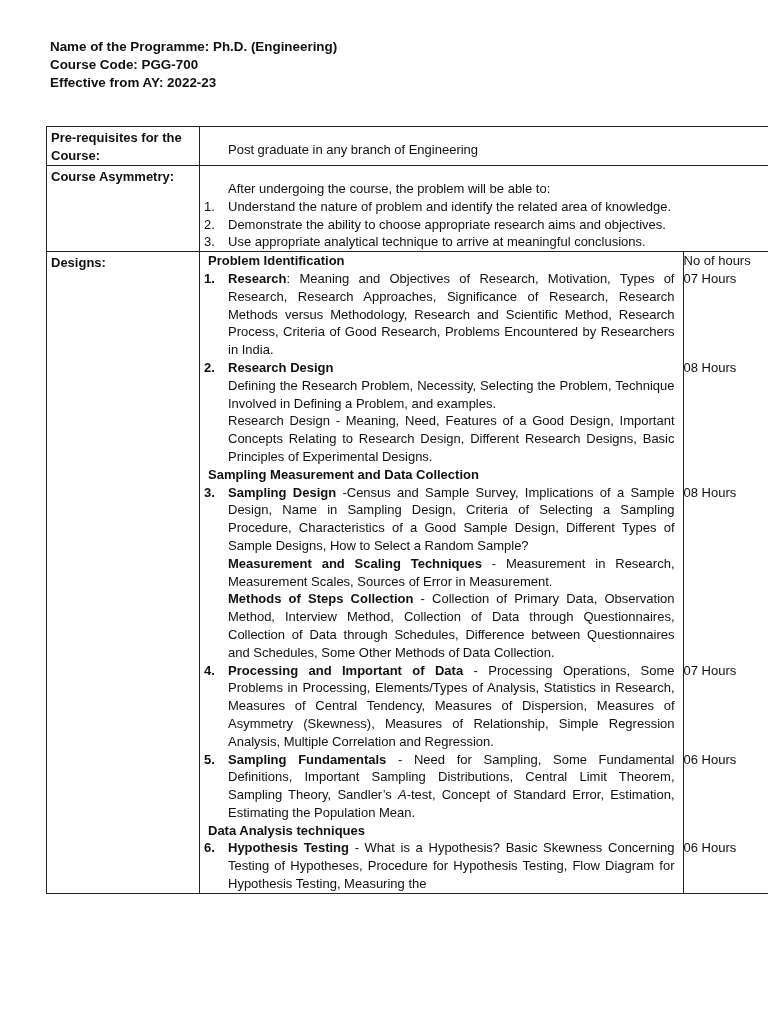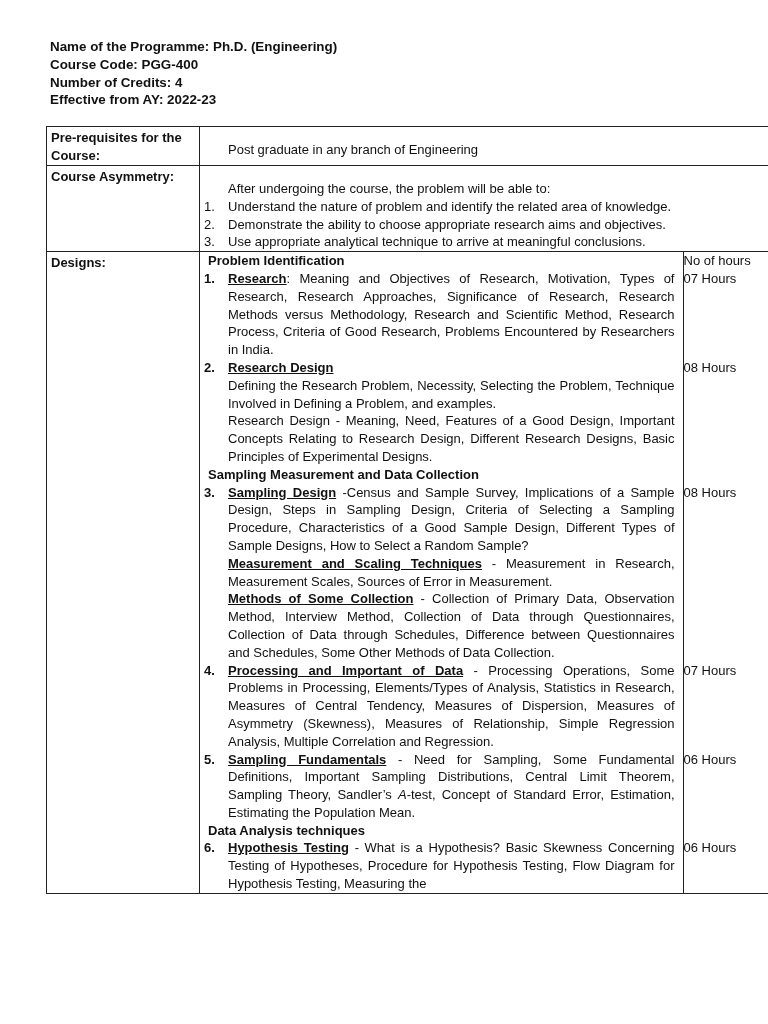--- a/index.html
+++ b/index.html
@@ -34,31 +34,30 @@
   td.content-cell { padding: 0 !important; }
   table.inner { width: 100%; border-collapse: collapse; }
   table.inner td { border: none; border-left: none; vertical-align: top; }
   td.topics { padding: 0 8px 0 4px !important; border-right: 1px solid #222 !important; width: 432px; }
   td.hours { text-align: left; width: 86px; }
 
   .section-head { font-weight: bold; padding-left: 4px; }
   .item { display: flex; }
   .item .num { width: 24px; flex: none; font-weight: bold; }
   .item .body { flex: 1; text-align: justify; }
-  .b { font-weight: bold; text-decoration: underline; }
+  .b { font-weight: bold; }
   .para { text-align: justify; }
 </style>
 </head>
 <body>
 
 <div class="page">
   <div class="header">
     <div>Name of the Programme: Ph.D. (Engineering)</div>
-    <div>Course Code: PGG-400</div>
-    <div>Number of Credits: 4</div>
+    <div>Course Code: PGG-700</div>
     <div>Effective from AY: 2022-23</div>
   </div>
 
   <table class="syllabus">
     <tbody>
         <tr class="row-prereq">
       <td class="label">Pre-requisites for the Course:</td>
       <td class="main">
         <div class="intro">Post graduate in any branch of Engineering</div>
       </td>
@@ -122,23 +121,23 @@
             <td class="topics">
                     <div class="section-head">Sampling Measurement and Data Collection</div>
                   </td>
             <td class="hours"></td>
           </tr>
           <tr>
             <td class="topics">
               <div class="item">
                 <span class="num">3.</span>
                 <div class="body">
-                  <div class="para"><span class="b">Sampling Design</span><span> -Census and Sample Survey, Implications of a Sample Design, Steps in Sampling Design, Criteria of Selecting a Sampling Procedure, Characteristics of a Good Sample Design, Different Types of Sample Designs, How to Select a Random Sample?</span></div>
+                  <div class="para"><span class="b">Sampling Design</span><span> -Census and Sample Survey, Implications of a Sample Design, Name in Sampling Design, Criteria of Selecting a Sampling Procedure, Characteristics of a Good Sample Design, Different Types of Sample Designs, How to Select a Random Sample?</span></div>
                   <div class="para"><span class="b">Measurement and Scaling Techniques</span><span> - Measurement in Research, Measurement Scales, Sources of Error in Measurement.</span></div>
-                  <div class="para"><span class="b">Methods of Some Collection</span><span> - Collection of Primary Data, Observation Method, Interview Method, Collection of Data through Questionnaires, Collection of Data through Schedules, Difference between Questionnaires and Schedules, Some Other Methods of Data Collection.</span></div>
+                  <div class="para"><span class="b">Methods of Steps Collection</span><span> - Collection of Primary Data, Observation Method, Interview Method, Collection of Data through Questionnaires, Collection of Data through Schedules, Difference between Questionnaires and Schedules, Some Other Methods of Data Collection.</span></div>
                 </div>
               </div>
             </td>
             <td class="hours">08 Hours</td>
           </tr>
           <tr>
             <td class="topics">
               <div class="item">
                 <span class="num">4.</span>
                 <div class="body"><span class="b">Processing and Important of Data</span><span>  - Processing Operations, Some Problems in Processing, Elements/Types of Analysis, Statistics in Research, Measures of Central Tendency, Measures of Dispersion, Measures of Asymmetry (Skewness), Measures of Relationship, Simple Regression Analysis, Multiple Correlation and Regression.</span></div>

